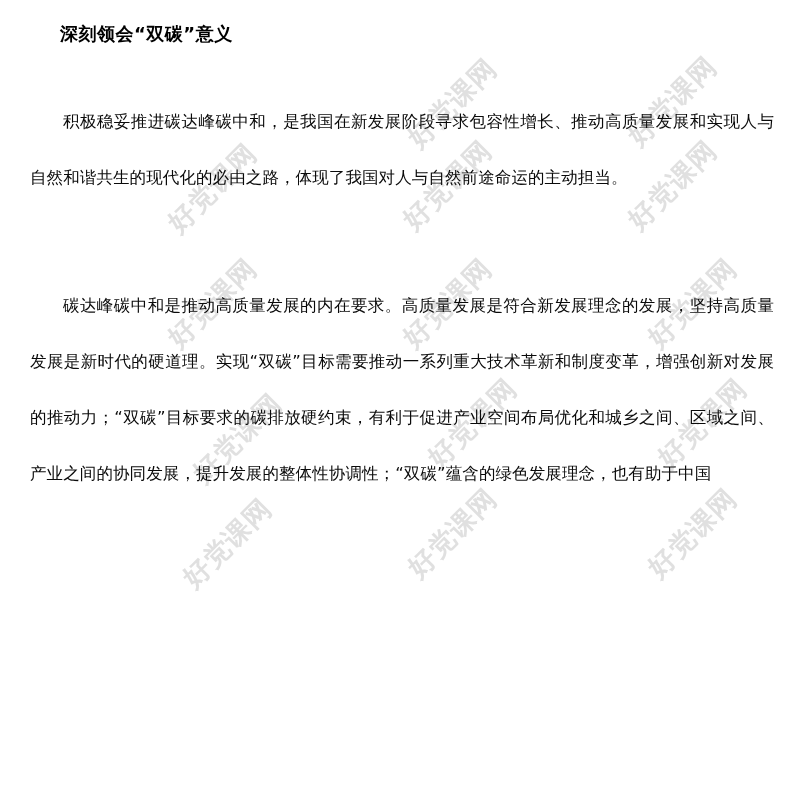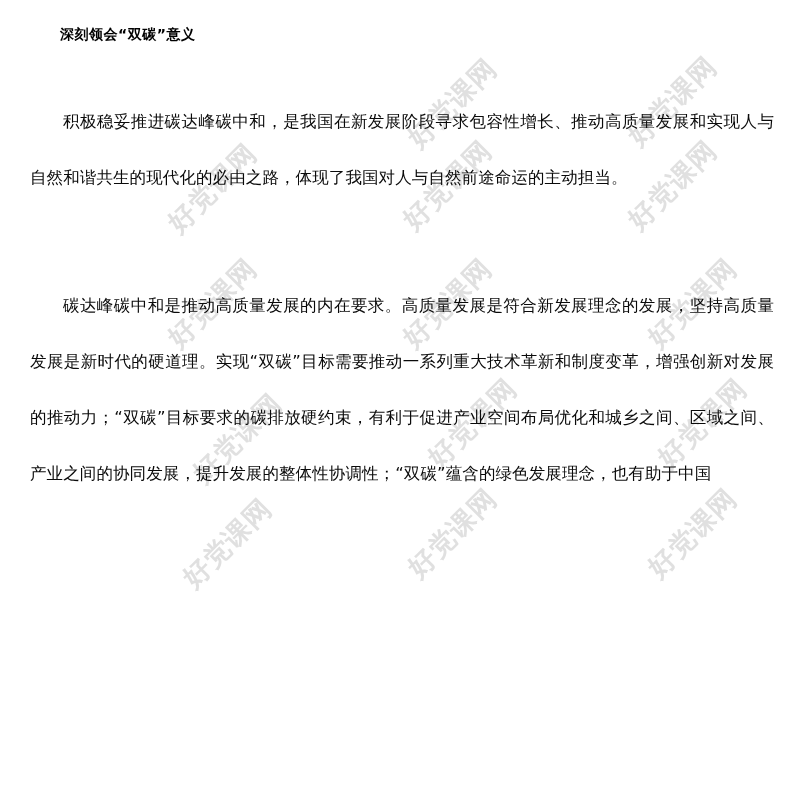--- a/index.html
+++ b/index.html
@@ -47,21 +47,21 @@
   #doc {
     position: relative;
     z-index: 2;
     padding: 0;
   }
 
   .doc-title {
     position: absolute;
     left: 60px;
     top: 21px;
-    font-size: 14px;
+    font-size: 18px;
     font-weight: 700;
     letter-spacing: 0.5px;
     line-height: 26px;
     color: #000000;
     white-space: nowrap;
   }
 
   .body-block {
     position: absolute;
     left: 22px;

